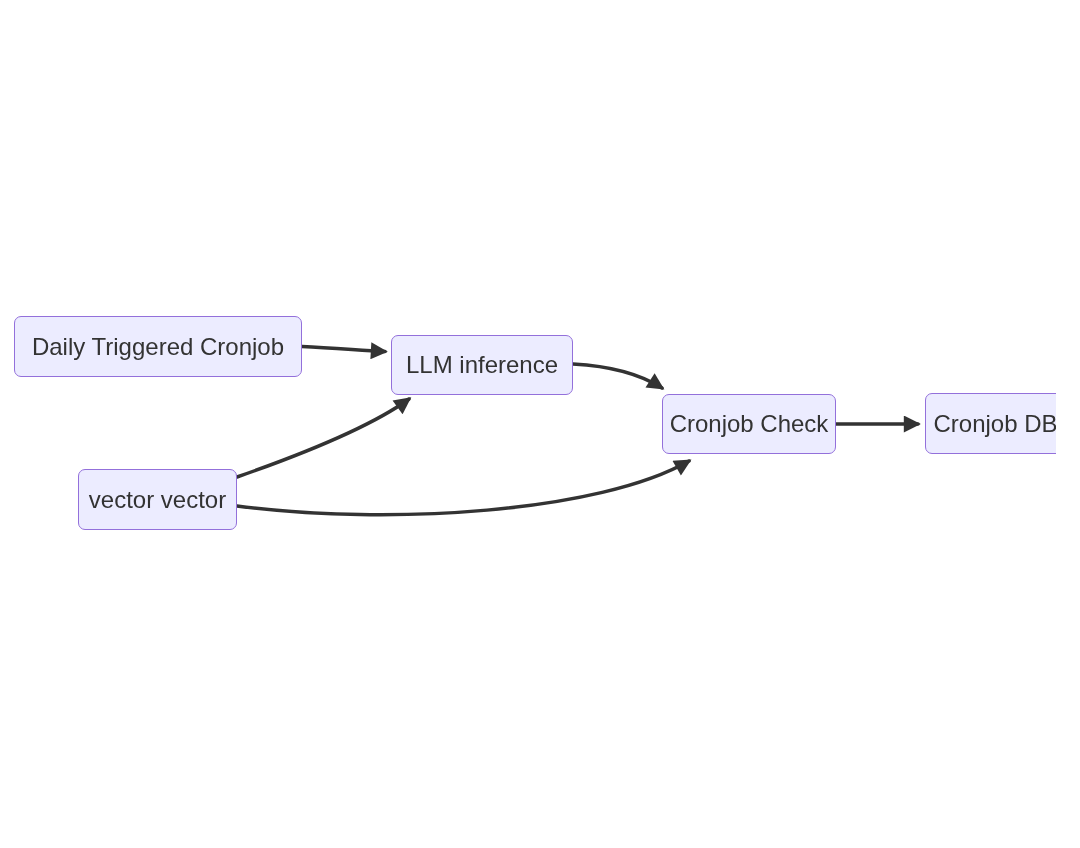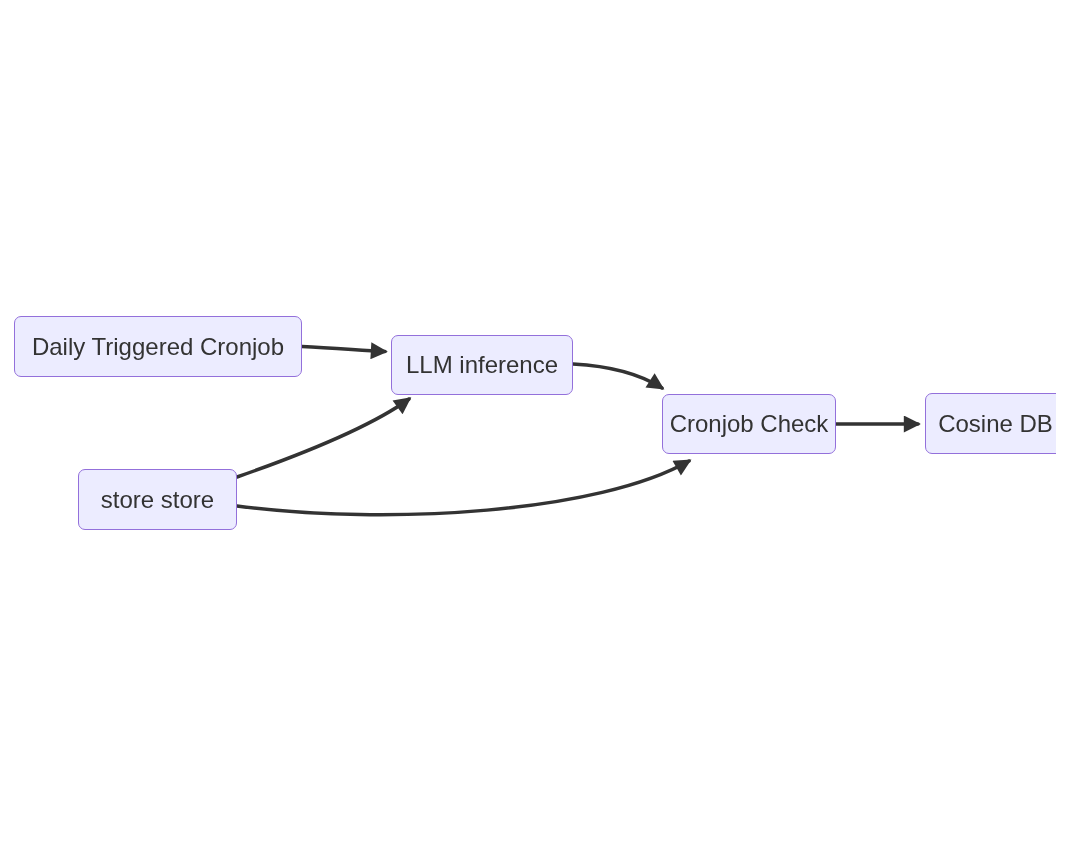--- a/index.html
+++ b/index.html
@@ -74,24 +74,24 @@
 
   <div class="node node-cronjob">
     <span>Daily Triggered Cronjob</span>
   </div>
 
   <div class="node node-llm">
     <span>LLM inference</span>
   </div>
 
   <div class="node node-vector">
-    <span>store store</span>
+    <span>vector vector</span>
   </div>
 
   <div class="node node-cosine">
     <span>Cronjob Check</span>
   </div>
 
   <div class="node node-results">
-    <span>Cosine DB</span>
+    <span>Cronjob DB</span>
   </div>
 
 </div>
 
 </body></html>

